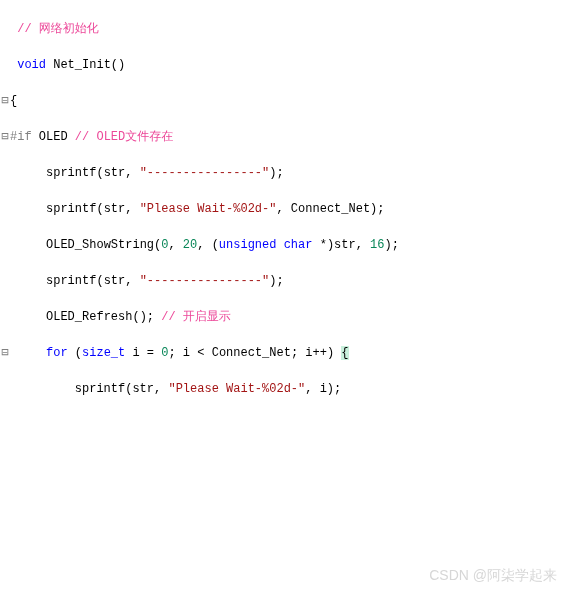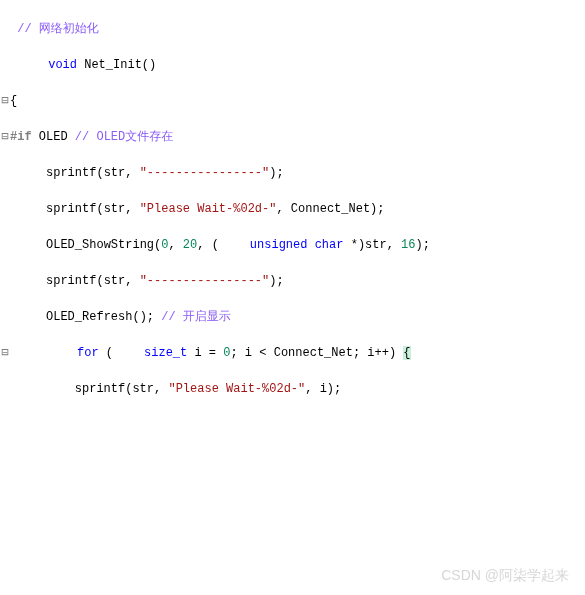--- a/index.html
+++ b/index.html
@@ -18,28 +18,28 @@
     line-height: 18px;
     padding: 2px 0;
   }
   .line { display: block; position: relative; }
   .gutter {
     display: inline-block;
     width: 10px;
     color: #808080;
     text-align: center;
   }
-  .comment { color: #8b5cf6; }
-  .keyword { color: #0000ff; margin-left: 31px; }
+  .comment { color: #ec4899; }
+  .keyword { color: #0000ff; }
   .string { color: #a31515; }
   .num { color: #098658; }
-  .preproc { color: #808080; font-weight: bold; }
+  .preproc { color: #808080; }
   .watermark {
     position: absolute;
-    right: 16px;
+    right: 28px;
     bottom: 10px;
     color: #d0d0d0;
     font-family: sans-serif;
     font-size: 14px;
     opacity: 0.85;
     pointer-events: none;
   }
 </style>
 </head>
 <body>

